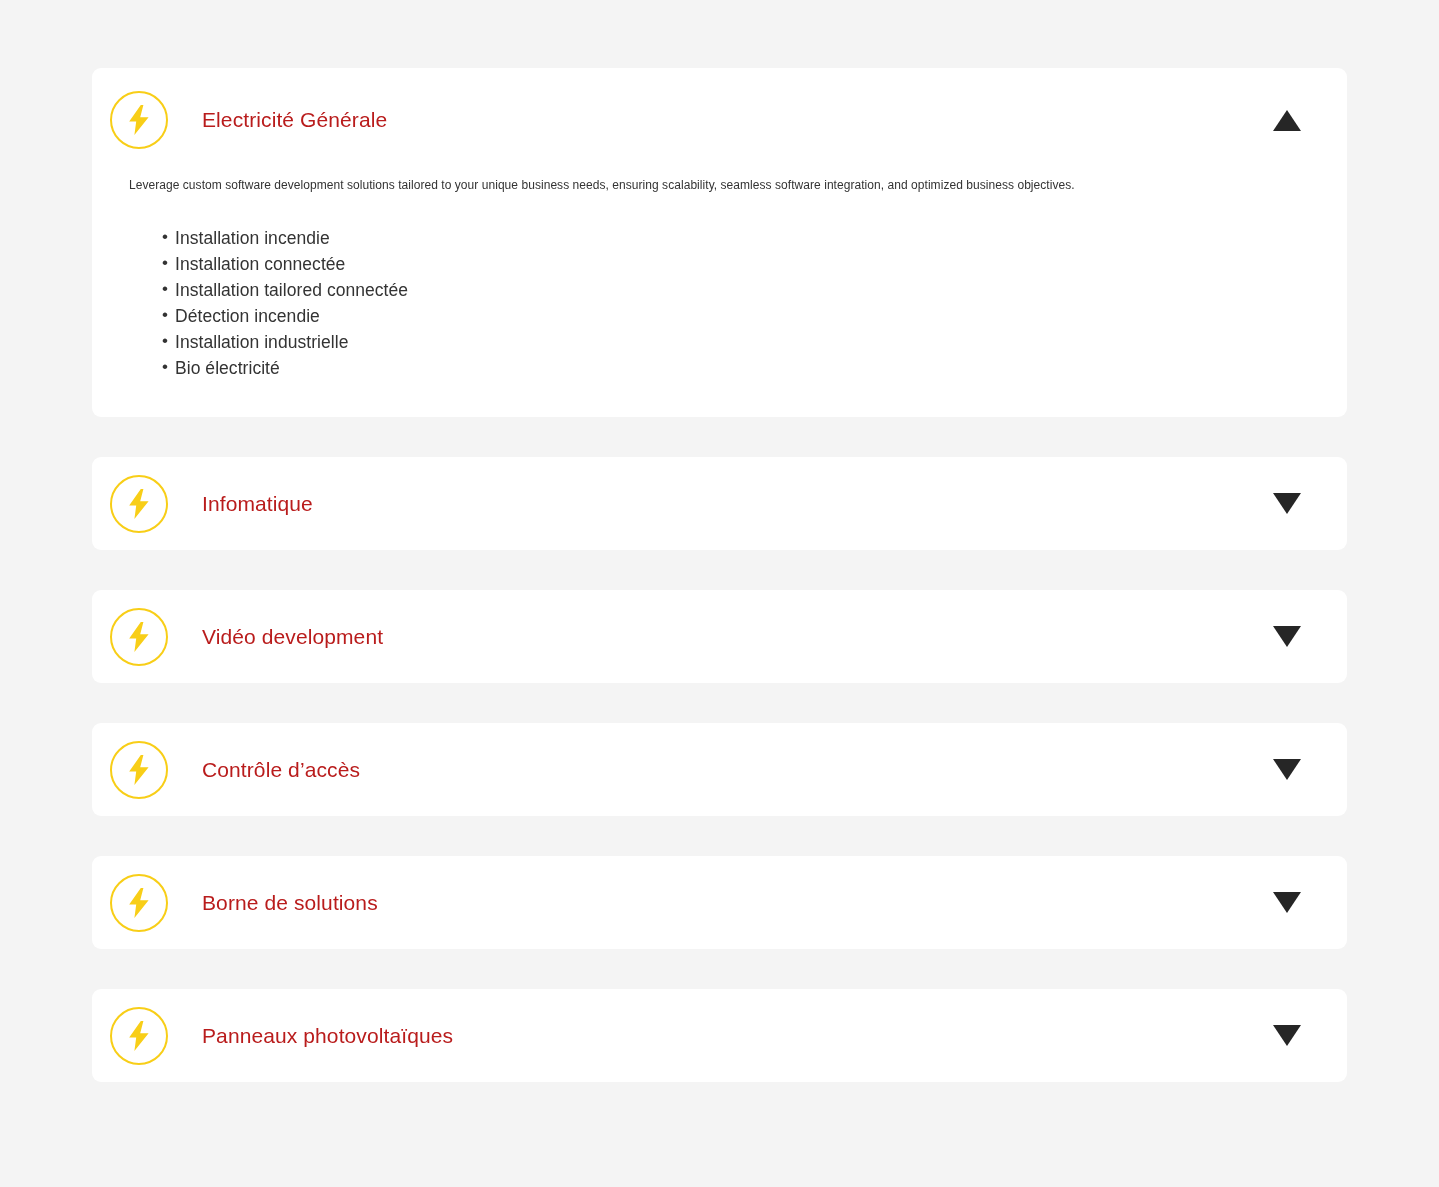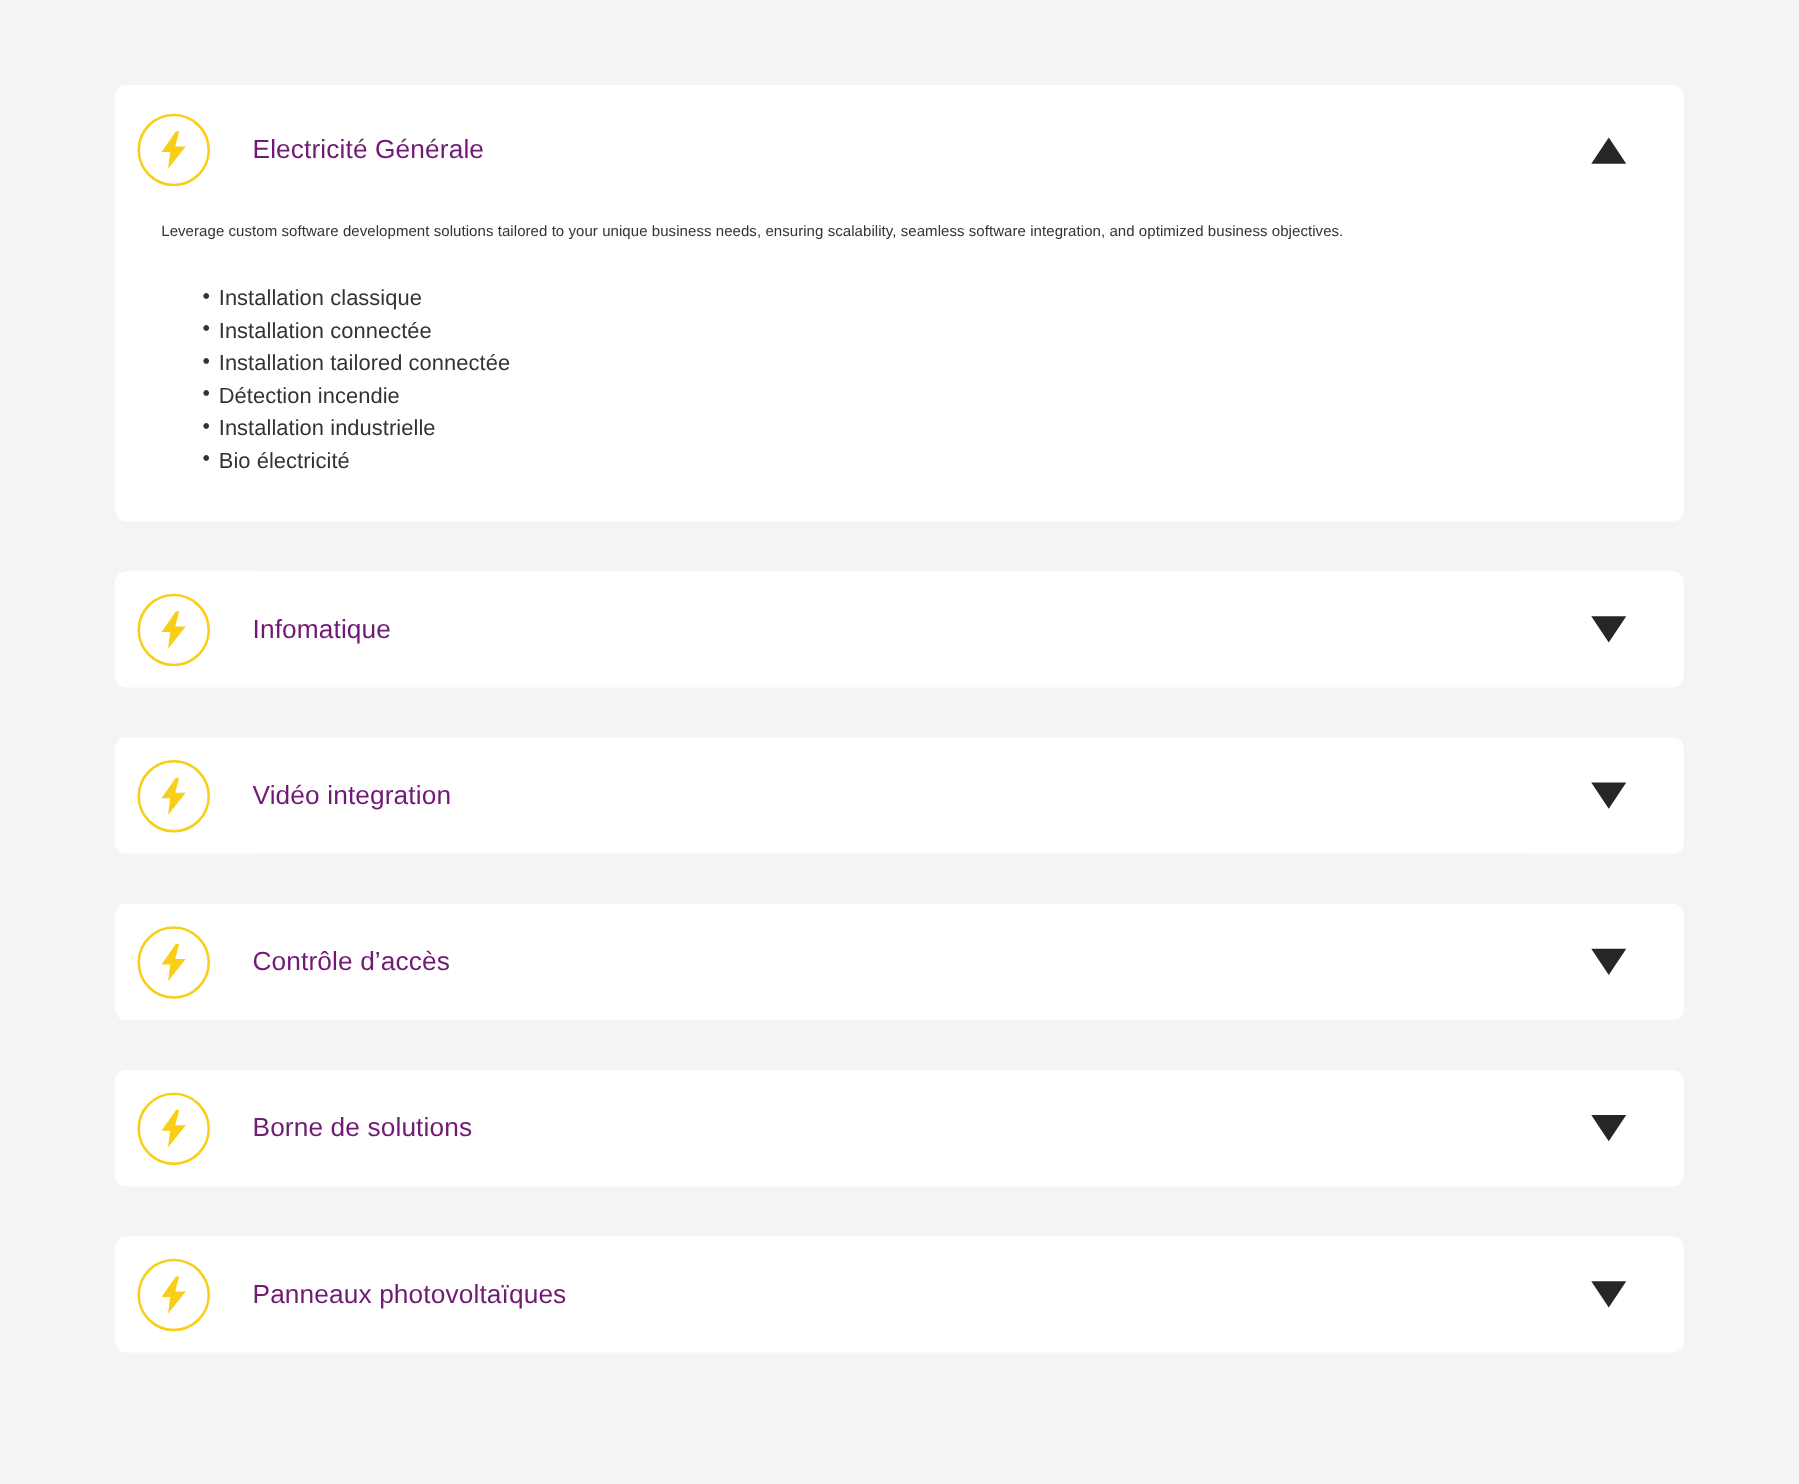--- a/index.html
+++ b/index.html
@@ -49,21 +49,21 @@
     display: flex;
     align-items: center;
     justify-content: center;
   }
   .icon-circle svg { display: block; }
   .acc-title {
     margin-left: 34px;
     font-size: 21px;
     font-weight: 500;
     letter-spacing: 0.1px;
-    color: #701a75;
+    color: #b91c1c;
     line-height: 1.2;
     white-space: nowrap;
   }
   .acc-arrow {
     position: absolute;
     right: 46px;
     top: 50%;
     transform: translateY(-50%);
     width: 28px;
     height: 28px;
@@ -124,21 +124,21 @@
         </svg>
       </span>
       <span class="acc-title">Electricité Générale</span>
       <span class="acc-arrow">
         <span class="tri tri-up"></span>
       </span>
     </div>
     <div class="acc-body">
       <p class="acc-desc">Leverage custom software development solutions tailored to your unique business needs, ensuring scalability, seamless software integration, and optimized business objectives.</p>
       <ul class="acc-list">
-            <li>Installation classique</li>
+            <li>Installation incendie</li>
             <li>Installation connectée</li>
             <li>Installation tailored connectée</li>
             <li>Détection incendie</li>
             <li>Installation industrielle</li>
             <li>Bio électricité</li>
           </ul>
     </div>
   </div>
 
   <div class="acc-item">
@@ -156,21 +156,21 @@
 
   </div>
 
   <div class="acc-item">
     <div class="acc-header">
       <span class="icon-circle">
         <svg width="26" height="30" viewBox="0 0 26 30" aria-hidden="true">
           <path d="M14.8 0 L3.2 16.6 H10.2 L8.4 30 L22.6 12.2 H14.2 L17.4 0 Z" fill="#f8ce17"></path>
         </svg>
       </span>
-      <span class="acc-title">Vidéo integration</span>
+      <span class="acc-title">Vidéo development</span>
       <span class="acc-arrow">
         <span class="tri tri-down"></span>
       </span>
     </div>
 
   </div>
 
   <div class="acc-item">
     <div class="acc-header">
       <span class="icon-circle">

